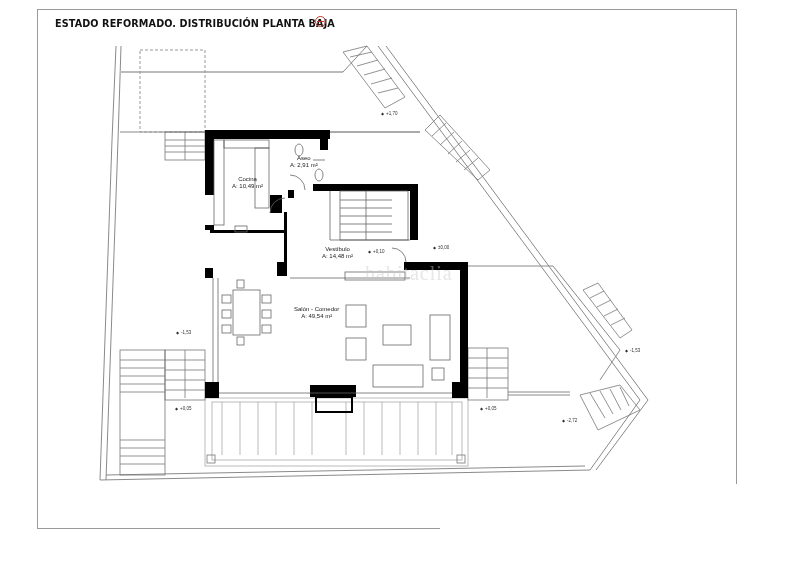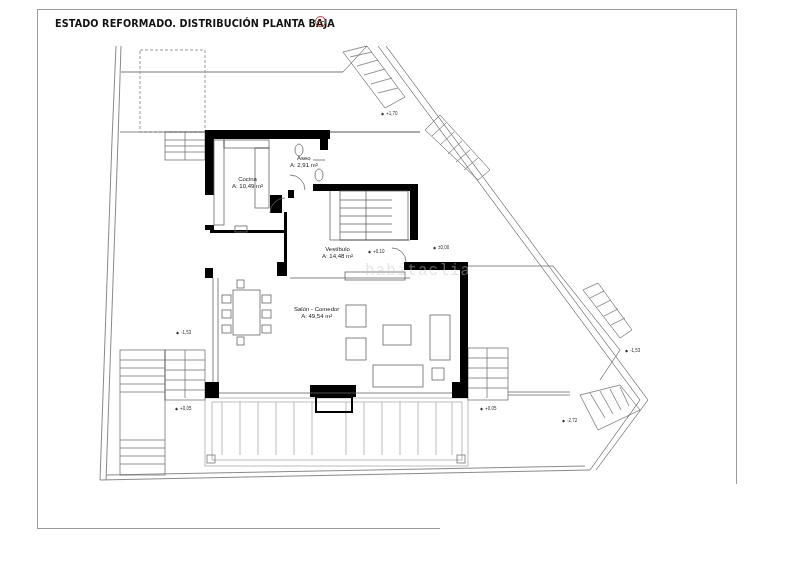--- a/index.html
+++ b/index.html
@@ -5,21 +5,21 @@
     html, body { margin: 0; padding: 0; background: #ffffff; }
     body { width: 800px; height: 565px; position: relative; overflow: hidden; font-family: "Liberation Sans", sans-serif; }
     .frame { position: absolute; left: 37px; top: 9px; width: 700px; height: 520px; border: 1px solid #9a9a9a; box-sizing: border-box; }
     .title { position: absolute; left: 55px; top: 17px; font-family: "DejaVu Sans", sans-serif; font-weight: bold; font-size: 10.5px; letter-spacing: 0.1px; color: #111; transform: scaleX(0.92); transform-origin: left top; white-space: nowrap; }
     .north { position: absolute; left: 315px; top: 16px; width: 11px; height: 11px; border: 1px solid #c0392b; border-radius: 50%; box-sizing: border-box; }
     .north::after { content: ""; position: absolute; left: 1px; right: 1px; top: 4px; height: 1px; background: #c0392b; }
     svg.plan { position: absolute; left: 0; top: 0; }
     .label { position: absolute; font-size: 6px; color: #222; text-align: center; line-height: 7px; white-space: nowrap; }
     .level { position: absolute; font-size: 4.5px; color: #333; white-space: nowrap; }
     .level::before { content: "\25C6"; font-size: 4px; margin-right: 2px; }
-    .watermark { position: absolute; left: 365px; top: 262px; font-size: 16px; color: rgba(200,200,200,0.45); font-family: Liberation Mono, monospace; letter-spacing: 1px; }
+    .watermark { position: absolute; left: 365px; top: 262px; font-size: 20px; color: rgba(200,200,200,0.45); font-family: Liberation Serif, serif; letter-spacing: 1px; }
     .blank-patch { position: absolute; left: 440px; top: 484px; width: 360px; height: 81px; background: #fff; }
   </style>
 </head>
 <body>
 
 <div class="frame"></div>
 <div class="title">ESTADO REFORMADO. DISTRIBUCIÓN PLANTA BAJA</div>
 <div class="north"></div>
 
 <svg class="plan" width="800" height="565" viewBox="0 0 800 565">

